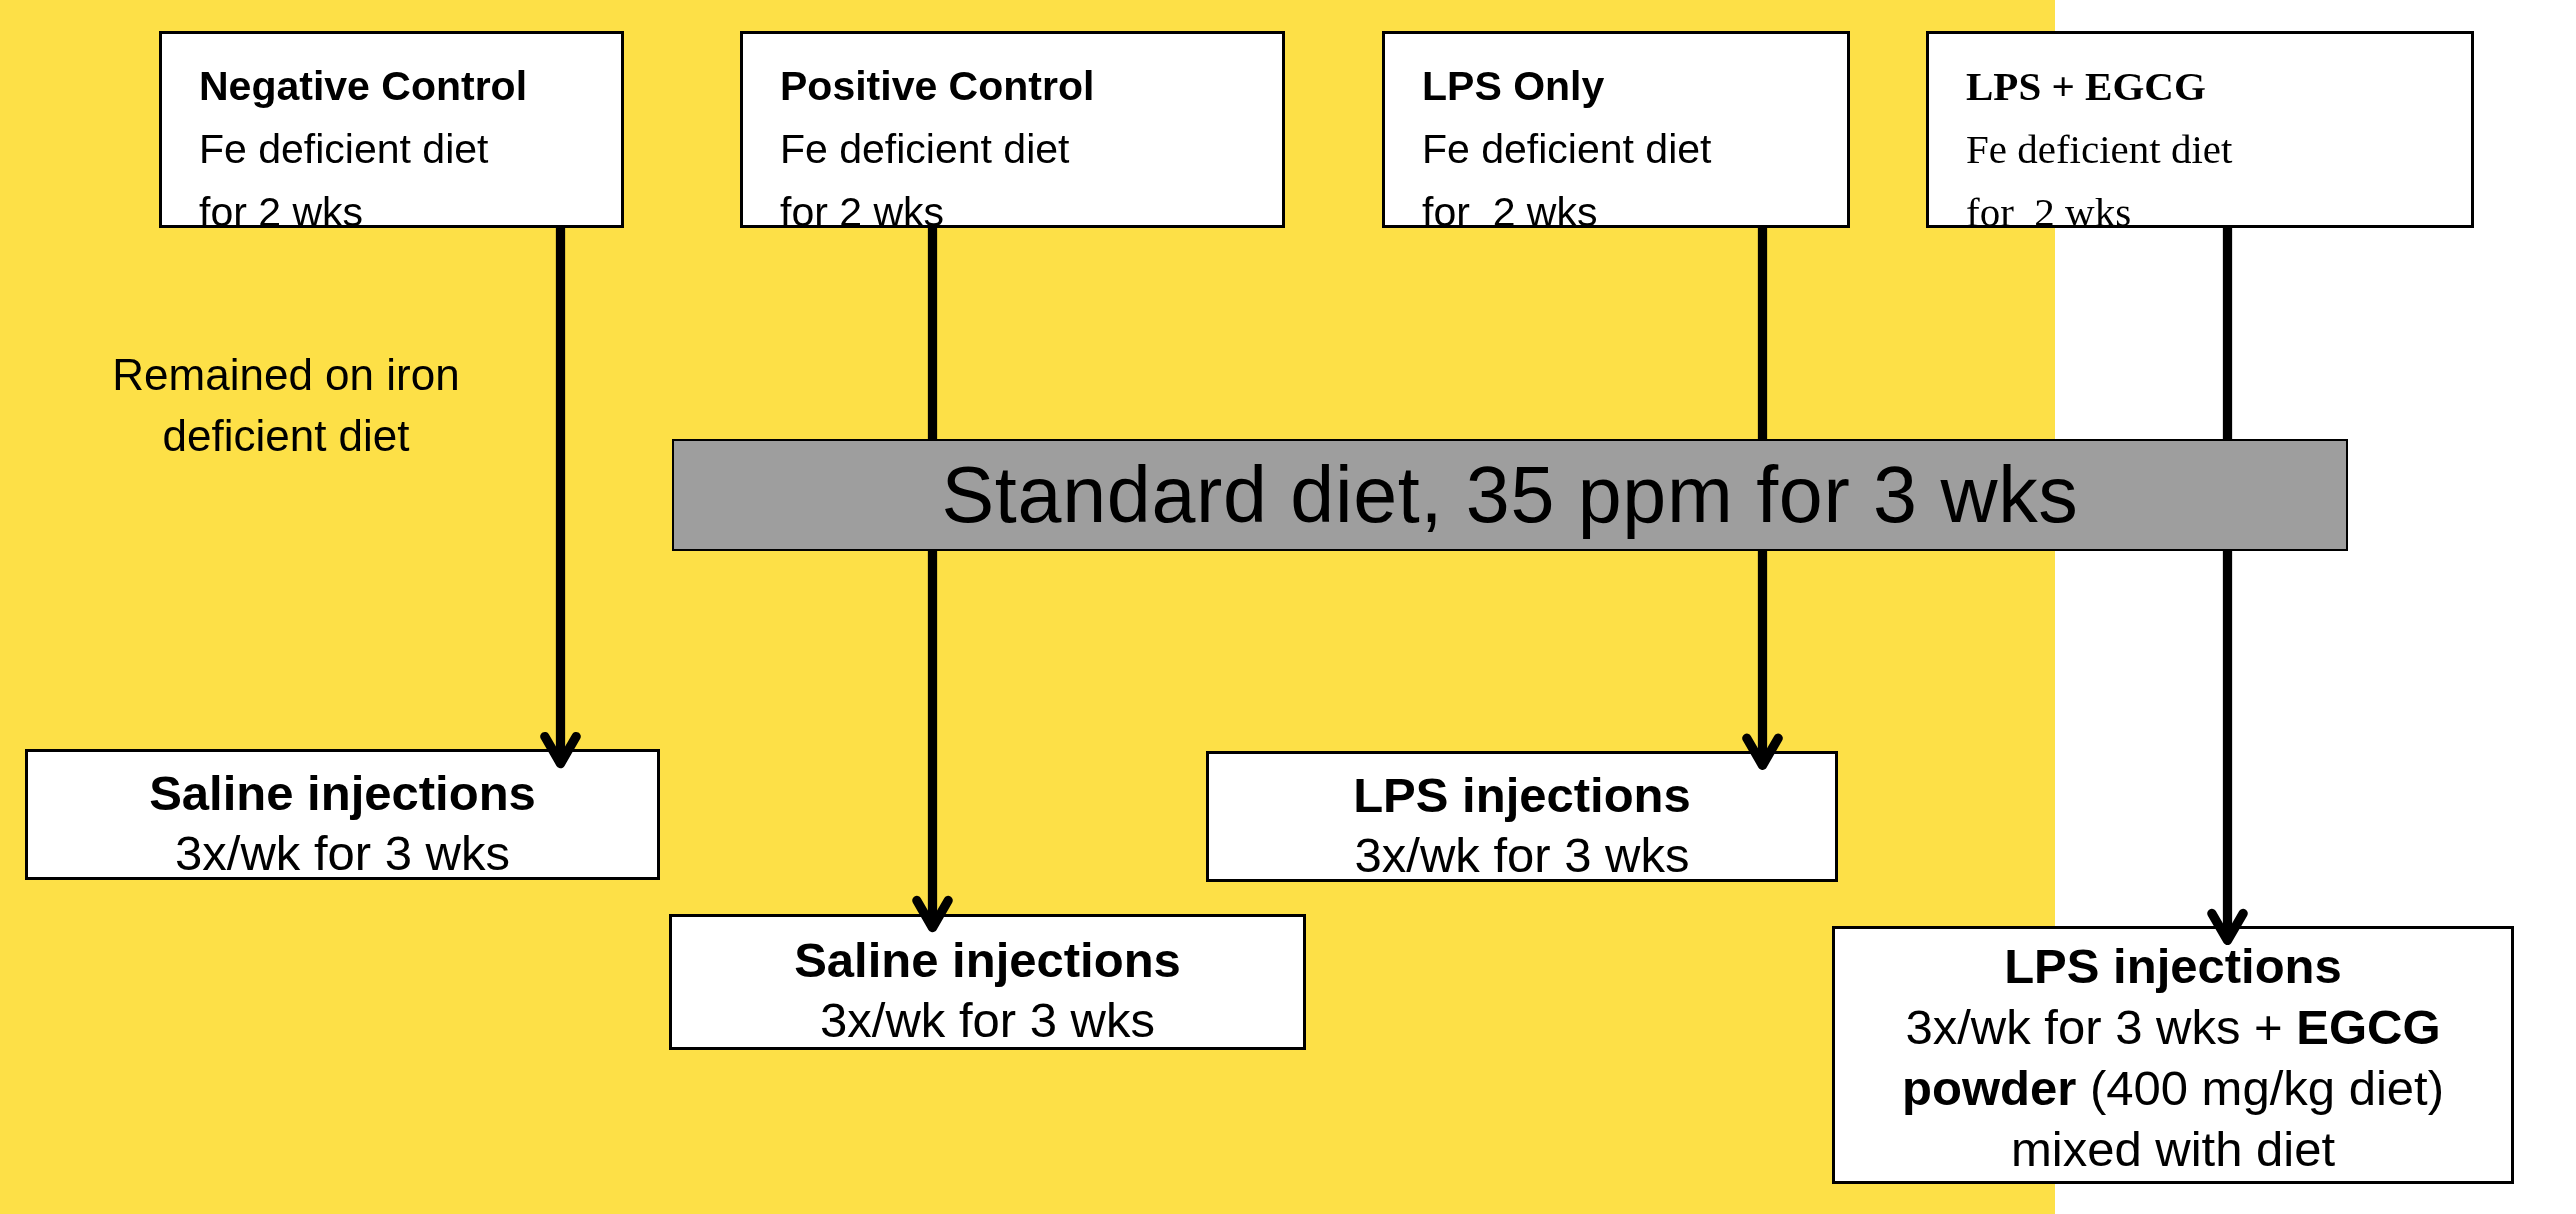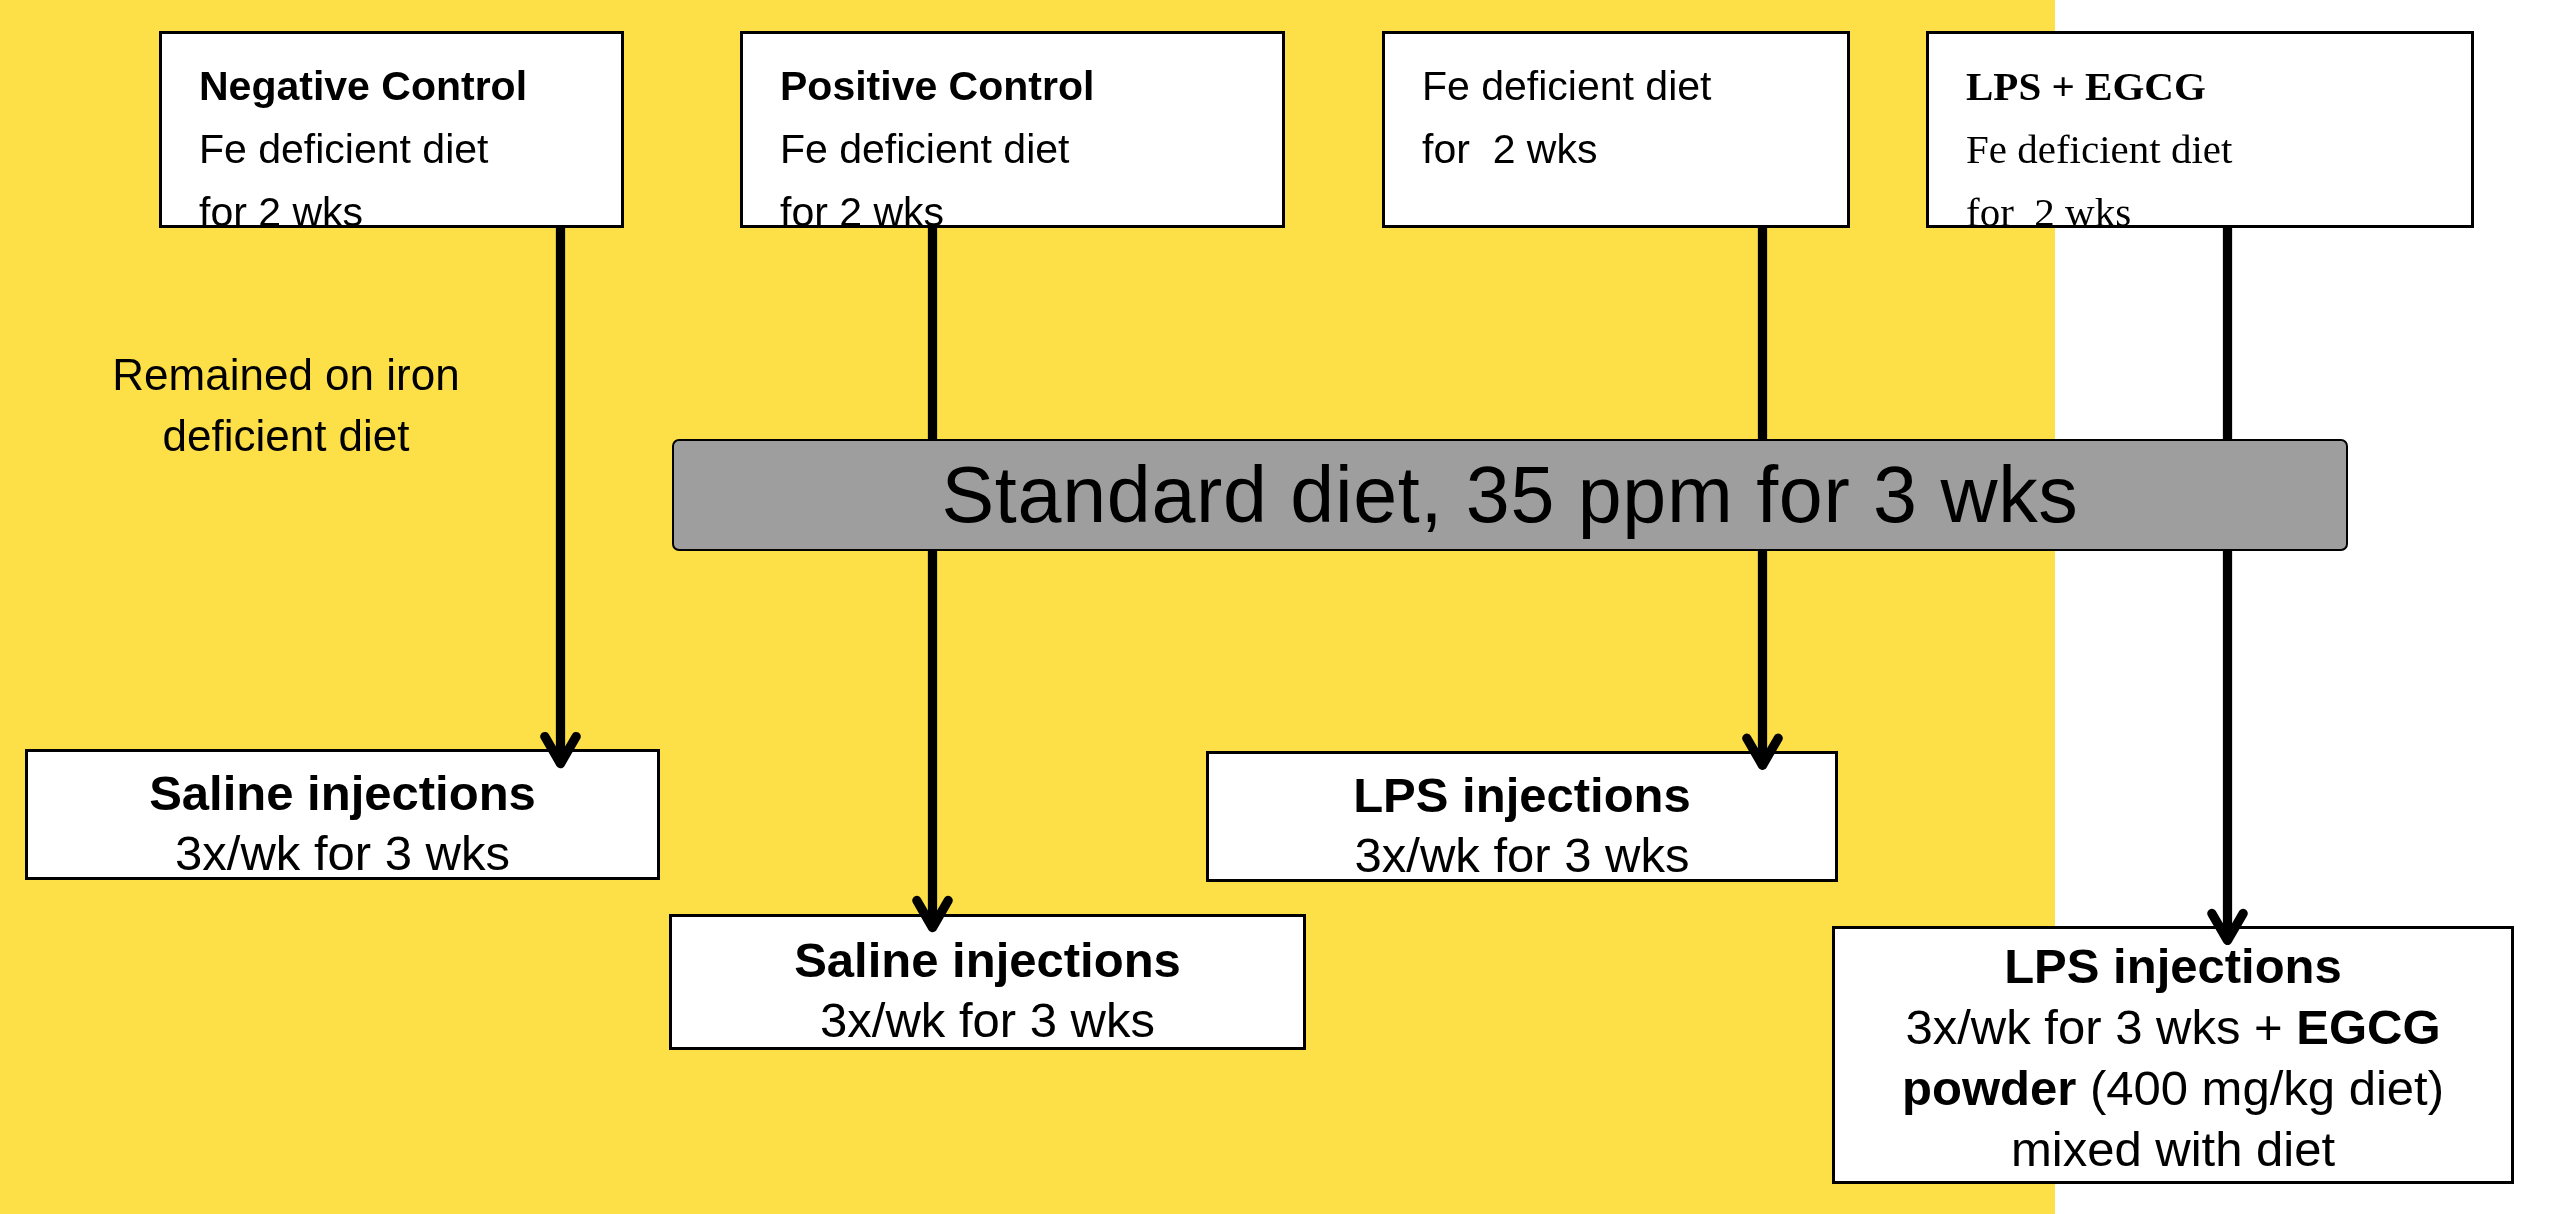--- a/index.html
+++ b/index.html
@@ -66,40 +66,41 @@
   }
   .outcome-title { font-weight: bold; }
   .o1 { left: 25px;   top: 749px; width: 635px; height: 131px; padding-top: 11.4px; }
   .o2 { left: 669px;  top: 914px; width: 637px; height: 136px; padding-top: 13px; }
   .o3 { left: 1206px; top: 751px; width: 632px; height: 131px; padding-top: 11.4px; }
   .o4 { left: 1832px; top: 926px; width: 682px; height: 258px; padding-top: 7.1px; line-height: 61px; }
   .arrow-svg {
     position: absolute;
     pointer-events: none;
   }
-  .banner-layer { z-index: 5; border-radius: 7px; }
+  .banner-layer { z-index: 5; }
 </style>
 </head>
 <body>
 
 <div class="canvas">
 
   <div class="box group-box" style="left:159px; width:465px;">
     <div class="group-title">Negative Control</div>
     <div class="group-diet">Fe deficient diet</div>
     <div class="group-duration pre">for 2 wks</div>
   </div>
 
   <div class="box group-box" style="left:740px; width:545px;">
     <div class="group-title">Positive Control</div>
     <div class="group-diet">Fe deficient diet</div>
     <div class="group-duration pre">for 2 wks</div>
   </div>
 
   <div class="box group-box" style="left:1382px; width:468px;">
+    <div class="group-title">LPS Only</div>
     <div class="group-diet">Fe deficient diet</div>
     <div class="group-duration pre">for  2 wks</div>
   </div>
 
   <div class="box group-box" style="left:1926px; width:548px;font-family:Liberation Serif, serif;">
     <div class="group-title">LPS + EGCG</div>
     <div class="group-diet">Fe deficient diet</div>
     <div class="group-duration pre">for  2 wks</div>
   </div>
 

